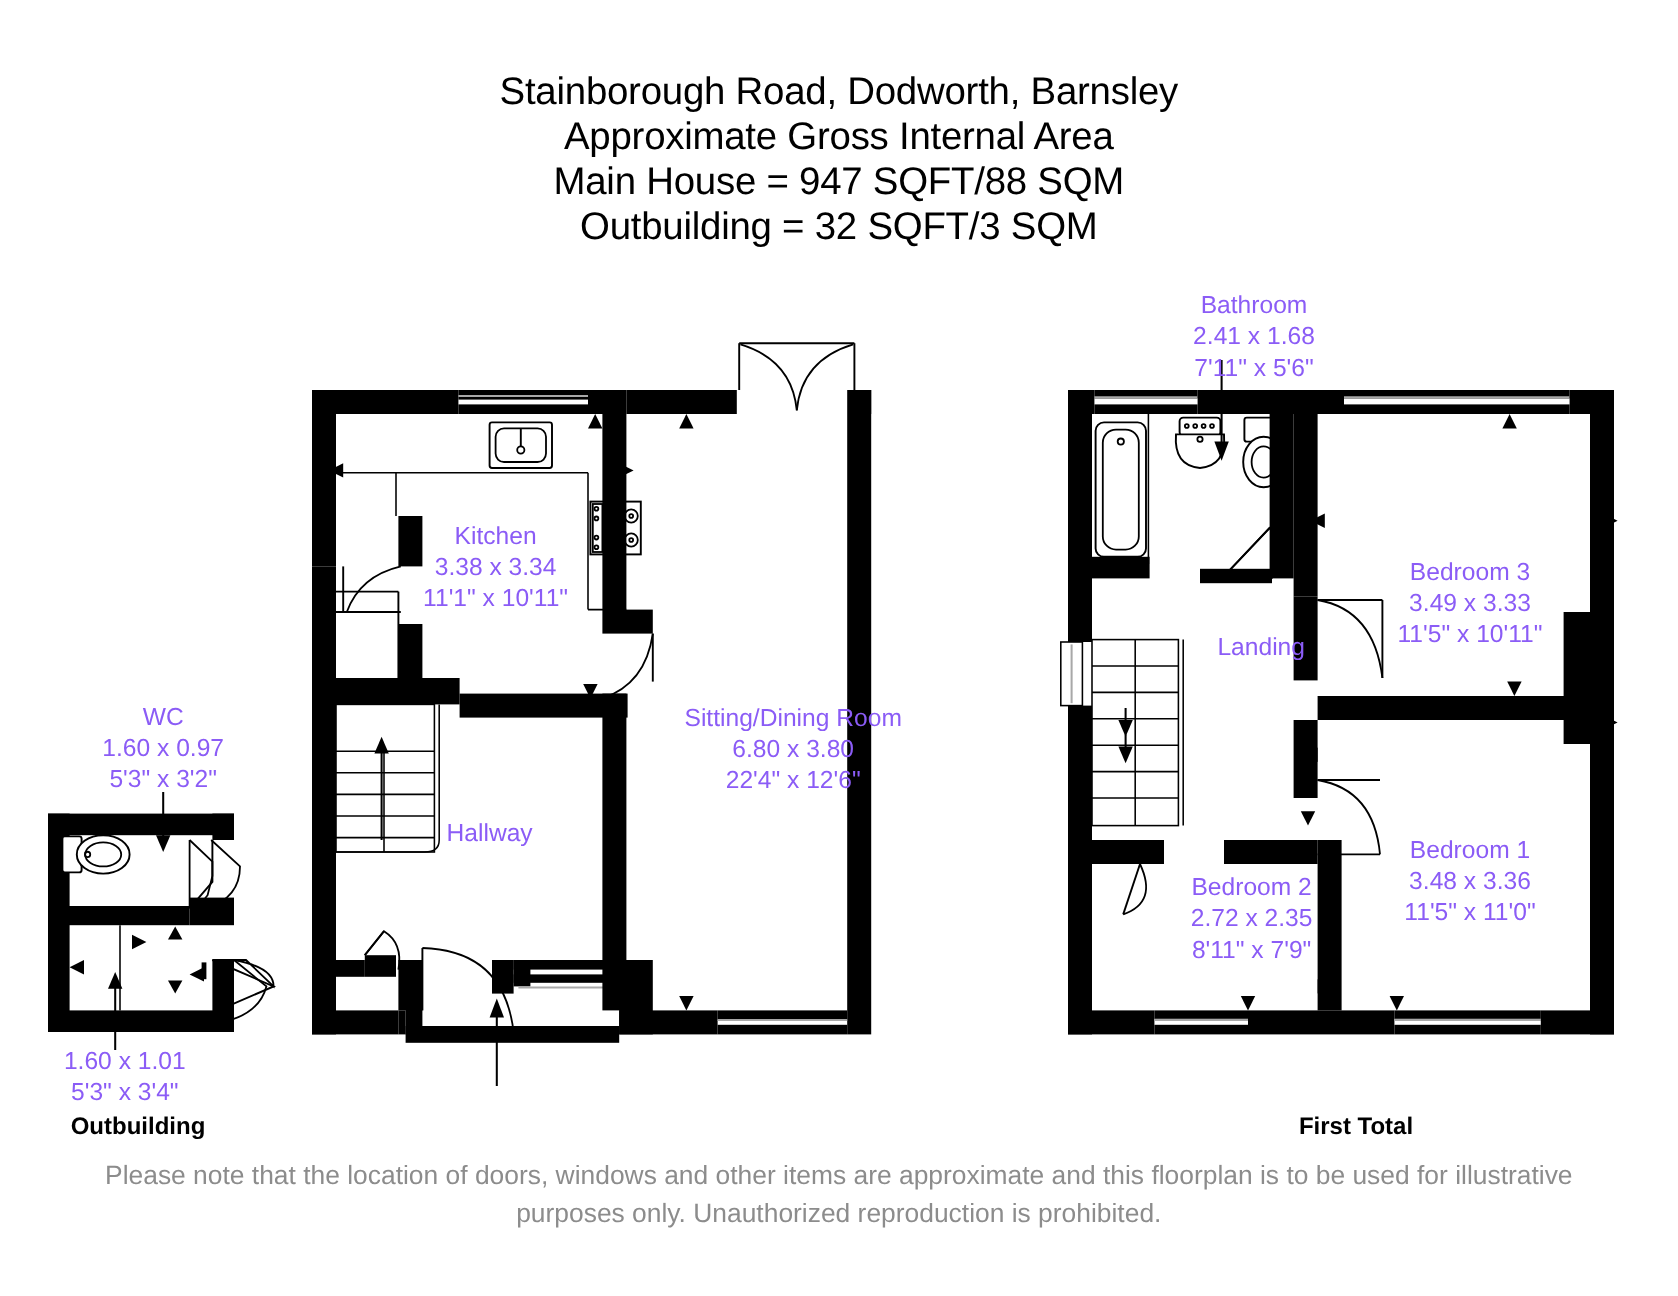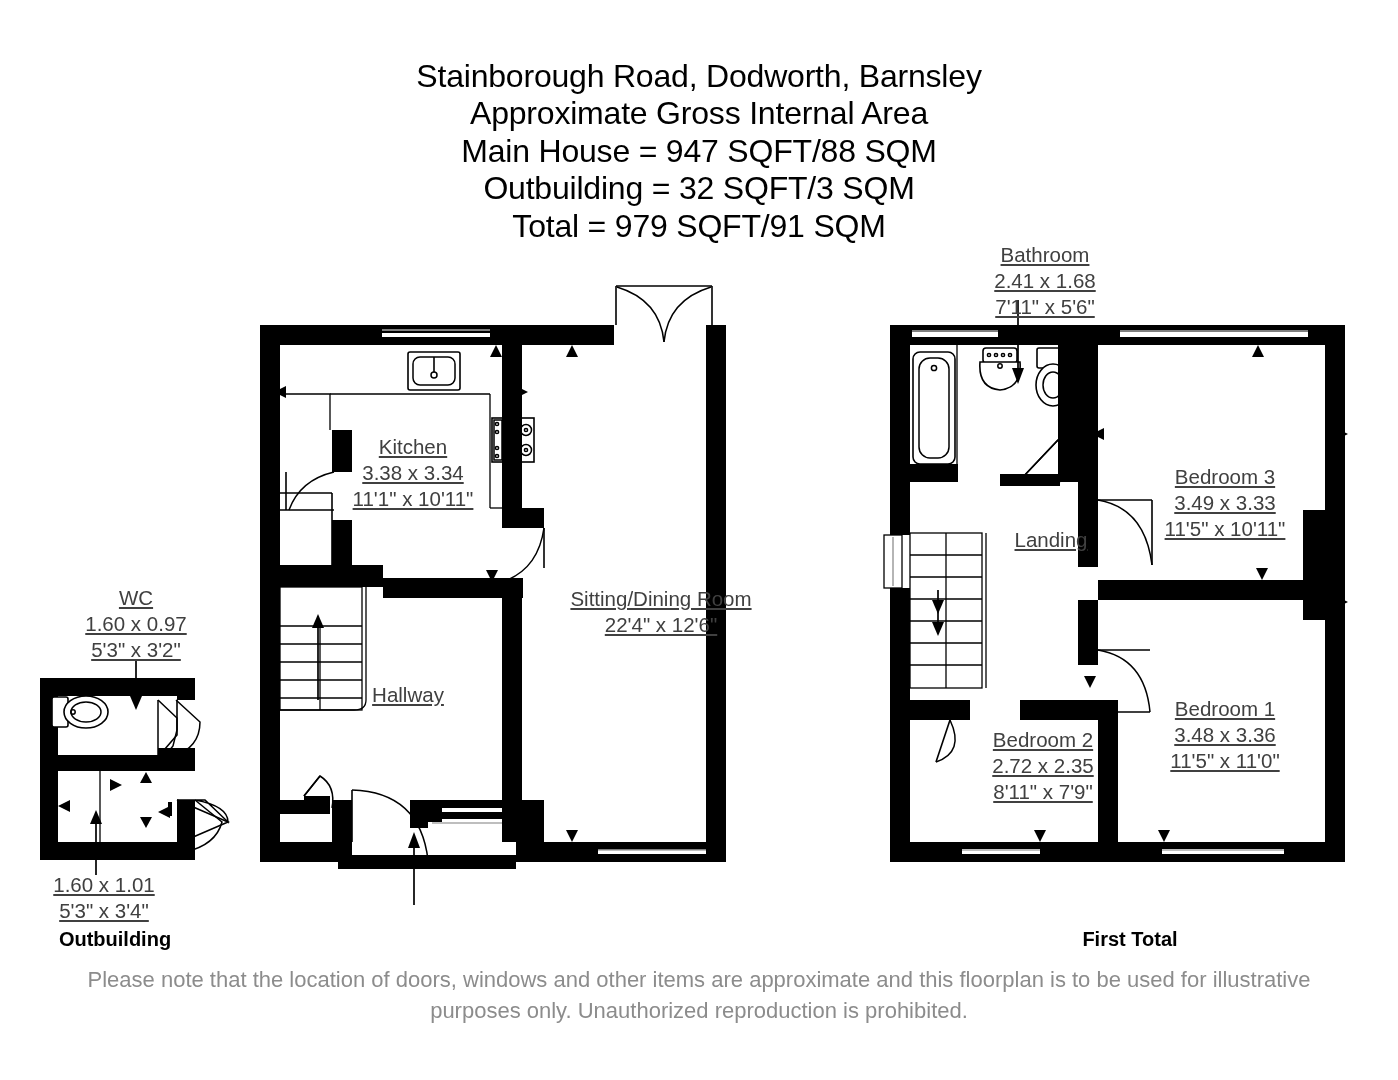--- a/index.html
+++ b/index.html
@@ -61,22 +61,21 @@
     color: #8c8c8c;
   }
 
   
   .room-label {
     position: absolute;
     text-align: center;
     font-size: 20.5px;
     line-height: 1.28;
     white-space: nowrap;
-    color: #404040;
-    text-decoration: underline;
+    color: #8b5cf6;
   }
   .room-label .rl-name { display: block; }
   .room-label .rl-m    { display: block; }
   .room-label .rl-ft   { display: block; }
 
   
   svg.plan {
     position: absolute;
     left: 0;
     top: 0;
@@ -97,21 +96,20 @@
 </head>
 <body>
 
 <div id="page">
 
   <div class="title-block">
     <div class="title-line-1">Stainborough Road, Dodworth, Barnsley</div>
     <div>Approximate Gross Internal Area</div>
     <div>Main House = 947 SQFT/88 SQM</div>
     <div>Outbuilding = 32 SQFT/3 SQM</div>
-    <div>Total = 979 SQFT/91 SQM</div>
   </div>
 
   <svg class="plan" viewBox="0 0 1398 1080">
 
     <g>
 
       <rect class="wall" x="40" y="678" width="155" height="18"></rect>
 
       <rect class="wall" x="40" y="678" width="18" height="182"></rect>
 
@@ -415,20 +413,21 @@
   </div>
 
   <div class="room-label" id="lbl-kitchen" style="left:318px; top:434px; width:190px;">
     <span class="rl-name">Kitchen</span>
     <span class="rl-m">3.38 x 3.34</span>
     <span class="rl-ft">11'1" x 10'11"</span>
   </div>
 
   <div class="room-label" id="lbl-sitting" style="left:536px; top:586px; width:250px;">
     <span class="rl-name">Sitting/Dining Room</span>
+    <span class="rl-m">6.80 x 3.80</span>
     <span class="rl-ft">22'4" x 12'6"</span>
   </div>
 
   <div class="room-label" id="lbl-hallway" style="left:328px; top:682px; width:160px;">
     <span class="rl-name">Hallway</span>
   </div>
 
   <div class="room-label" id="lbl-bathroom" style="left:952px; top:242px; width:186px;">
     <span class="rl-name">Bathroom</span>
     <span class="rl-m">2.41 x 1.68</span>

